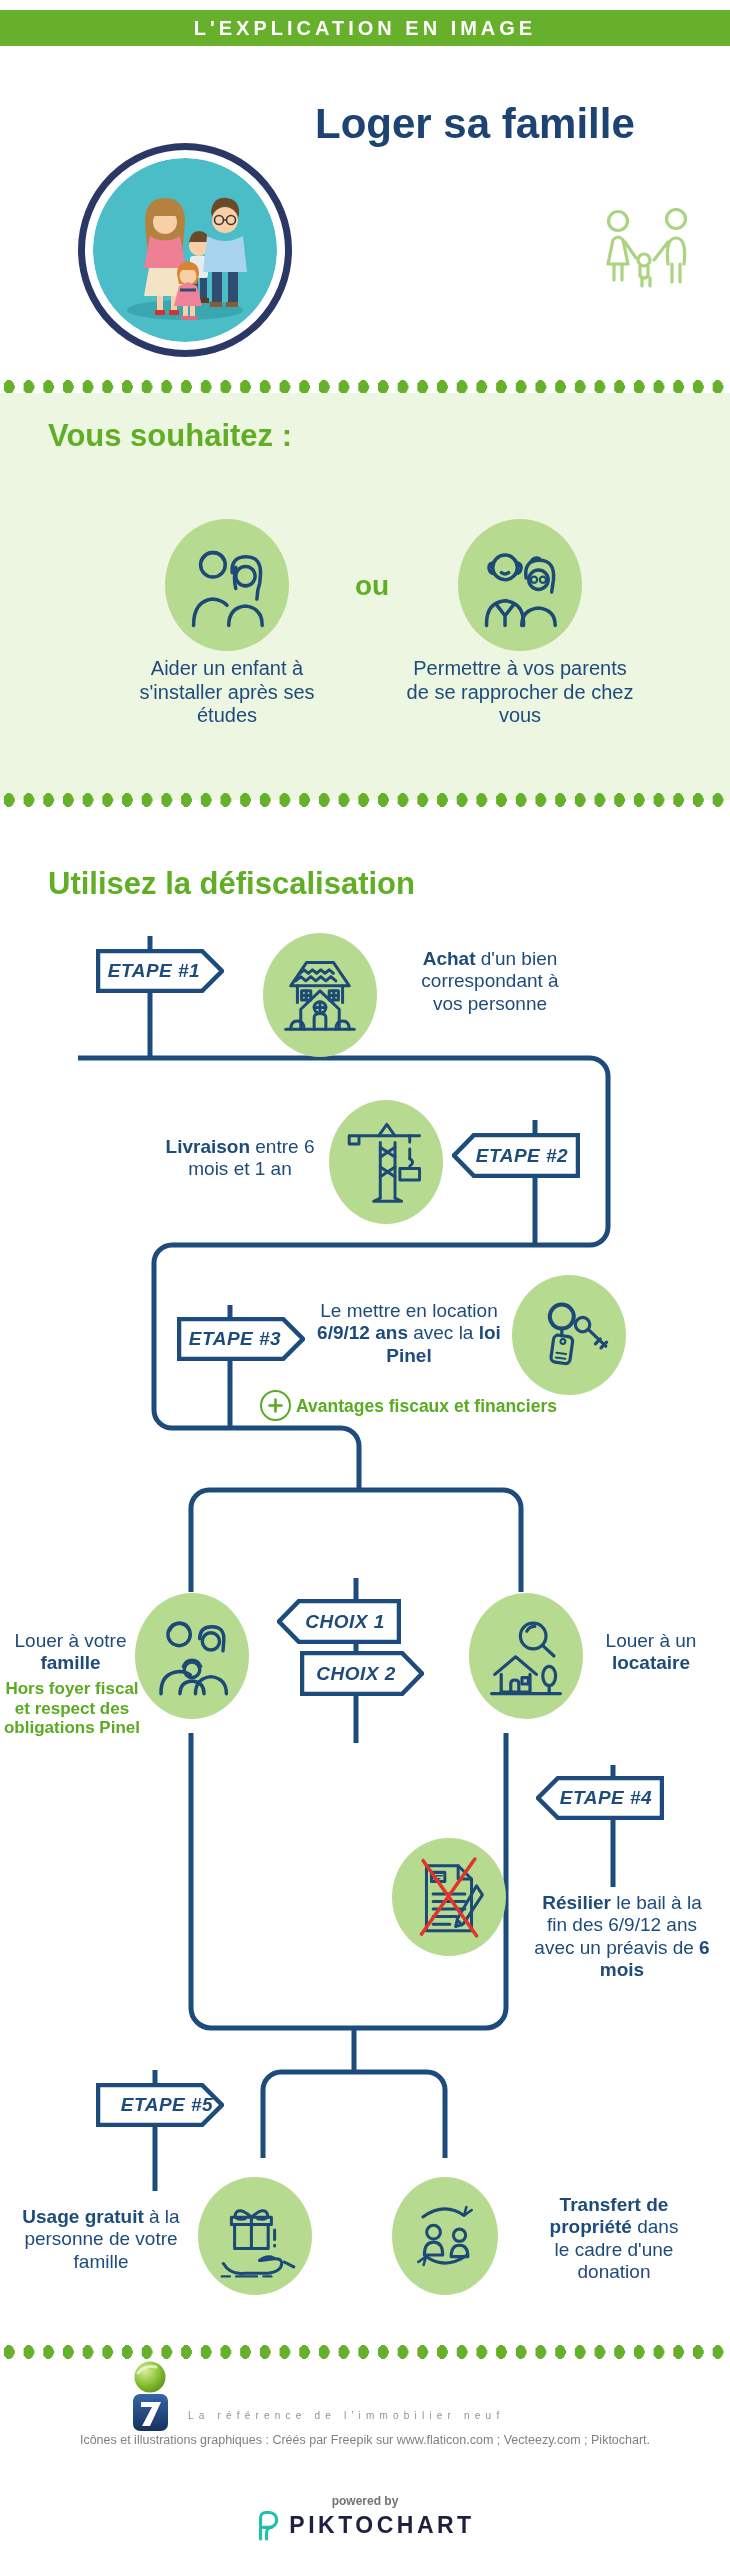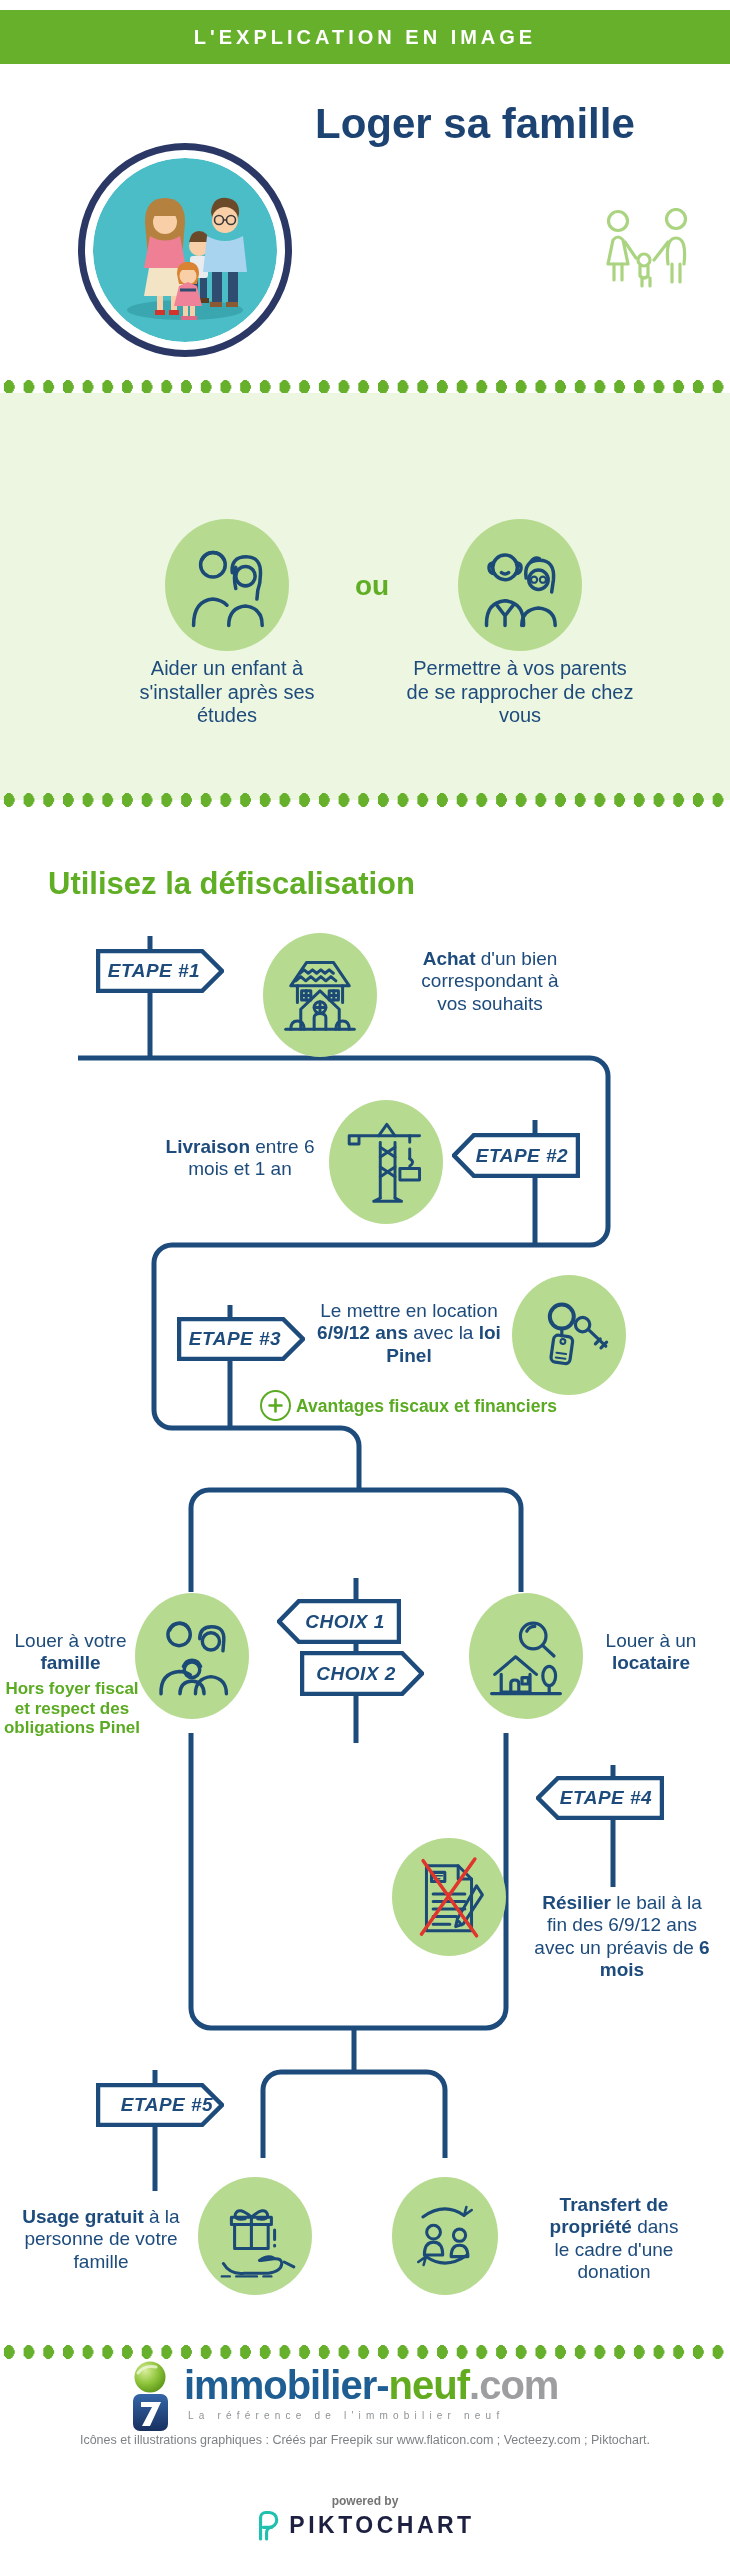--- a/index.html
+++ b/index.html
@@ -1,19 +1,19 @@
 <!DOCTYPE html>
 <html><head>
 <meta charset="utf-8">
 <style>
   html,body{margin:0;padding:0;background:#fff;}
   #page{position:relative;width:730px;height:2557px;background:#fff;overflow:hidden;
         font-family:"Liberation Sans",sans-serif;color:#1d4b7c;}
   .abs{position:absolute;}
-  .banner{left:0;top:10px;width:730px;height:54px;background:#66b02b;display:flex;align-items:center;justify-content:center;}
+  .banner{left:0;top:10px;width:730px;height:36px;background:#66b02b;display:flex;align-items:center;justify-content:center;}
   .banner span{color:#fff;font-size:20px;font-weight:600;letter-spacing:4px;}
   .greenband{left:0;top:393px;width:730px;height:407px;background:#edf6e1;}
   .dots{left:0;width:730px;height:16px;background-image:radial-gradient(5.5px 7px at 9px 8px,#66b02b 98%,transparent 100%);background-size:19.7px 16px;background-repeat:repeat-x;}
   .h-green{color:#5fae24;font-size:31px;font-weight:bold;}
   .title{font-size:42px;font-weight:bold;color:#1d4373;}
   .subtitle{font-size:26px;color:#1d4373;line-height:1.32;}
   .photo-ring{left:78px;top:143px;width:200px;height:200px;border:7px solid #2b3866;border-radius:50%;background:#fff;display:flex;align-items:center;justify-content:center;}
   .photo-inner{width:184px;height:184px;border-radius:50%;overflow:hidden;}
   .bubble{background:#b6db90;border-radius:50%;display:flex;align-items:center;justify-content:center;}
   .licon{stroke:#1c4a77;stroke-width:4;fill:none;stroke-linecap:round;stroke-linejoin:round;}
@@ -100,20 +100,21 @@
       <circle cx="46" cy="52" r="6"></circle>
       <path d="M42 58 v10 q4 4 8 0 v-10 M44 70 v8 M52 70 v8"></path>
       <circle cx="78" cy="11" r="9.5"></circle>
       <path d="M70 56 q-3-26 8-26 q11 0 8 26 M74 56 v18 M82 56 v18 M70 34 l-14 18"></path>
     </svg>
   </div>
 
   <div class="abs dots" style="top:379px;"></div>
 
   <div class="abs greenband"></div>
+  <div class="abs h-green" style="left:48px;top:418px;">Vous souhaitez :</div>
 
   <div class="abs bubble" style="left:165px;top:519px;width:124px;height:132px;">
     <svg width="88" height="94" viewBox="0 0 100 100" class="licon">
       <path d="M21 22 q5-9 13-9 q9 0 13 9"></path>
       <circle cx="34" cy="27" r="14"></circle>
       <path d="M12 96 q0-28 22-30 q10 1 16 7"></path>
       <path d="M56 36 q-2-18 16-18 q17 0 16 20 q0 10-3 18 l-1 10"></path>
       <path d="M60 30 q-3 12 0 24"></path>
       <circle cx="71" cy="40" r="11"></circle>
       <path d="M52 96 q0-20 19-22 q19 2 19 22"></path>
@@ -175,21 +176,21 @@
       <rect x="66" y="50" width="11" height="11"></rect>
         <path d="M71.5 50 v11 M66 55.5 h11"></path>
       <path d="M32 96 V72 L55 50 L78 72 V96"></path>
       <circle cx="55" cy="70" r="7"></circle>
         <path d="M55 63 v14 M48 70 h14"></path>
       <path d="M48 96 v-14 q0-5 7-5 q7 0 7 5 v14"></path>
       <path d="M20 96 q0-10 8-10 q8 0 8 10 M74 96 q0-10 8-10 q8 0 8 10"></path>
       <path d="M14 96 H96"></path>
     </svg>
   </div>
-  <div class="abs flowtext" style="left:414px;top:948px;width:152px;"><b>Achat</b><span> d'un bien correspondant à vos souhaits</span></div>
+  <div class="abs flowtext" style="left:414px;top:948px;width:152px;"><b>Achat</b><span> d'un bien correspondant à vos personne</span></div>
 
   <div class="abs flowtext" style="left:165px;top:1136px;width:150px;"><b>Livraison</b><span> entre 6 mois et 1 an</span></div>
   <div class="abs bubble" style="left:329px;top:1100px;width:114px;height:124px;">
     <svg width="90" height="100" viewBox="0 0 110 120" class="licon" style="stroke-width:3.6;">
       <path d="M10 28 H96 M10 28 v10 h12 v-10"></path>
       <path d="M46 28 l10-14 10 14"></path>
       <path d="M48 36 V104 M66 36 V104"></path>
       <path d="M48 42 l18 12 M66 42 l-18 12 M48 66 l18 12 M66 66 l-18 12"></path>
       <path d="M40 108 H74 M48 104 l-8 4 M66 104 l8 4"></path>
       <path d="M84 28 v8 M84 44 v12"></path>
@@ -341,23 +342,20 @@
           <stop offset="0%" stop-color="#3566a8"></stop>
             <stop offset="100%" stop-color="#17305f"></stop>
         </linearGradient>
       </defs>
       <rect x="5" y="34" width="35" height="37" rx="7" fill="url(#gCube)"></rect>
       <path d="M13 42 h20 l-11 24 h-8 l10-19 h-11 z" fill="#ffffff"></path>
       <circle cx="22" cy="17" r="15.5" fill="url(#gSphere)"></circle>
       <path d="M10 13 q6-8 18-6" stroke="#eef7d8" stroke-width="3" fill="none" stroke-linecap="round" opacity=".8"></path>
     </svg>
   </div>
-  <div class="abs brand" style="left:184px;top:2363px;">
-    <span class="b1">immobilier-</span><span class="b2">neuf</span><span class="b3">.com</span>
-  </div>
   <div class="abs tagline" style="left:188px;top:2410px;">La référence de l'immobilier neuf</div>
   <div class="abs credits" style="left:0;top:2433px;">Icônes et illustrations graphiques : Créés par Freepik sur www.flaticon.com ; Vecteezy.com ; Piktochart.</div>
 
   <div class="abs powered" style="left:0;top:2494px;">powered by</div>
   <div class="abs pikto-row">
     <svg width="25" height="31" viewBox="0 0 27 33">
       <g fill="none" stroke="#21c0ae" stroke-width="3.4" stroke-linecap="round" stroke-linejoin="round">
         <path d="M6 31 V8 a5.5 5.5 0 0 1 5.5-5.5 h4 a8 8 0 0 1 0 16 H9"></path>
         <path d="M12.5 31 v-7 a5.5 5.5 0 0 1 5.5-5.5"></path>
       </g>

